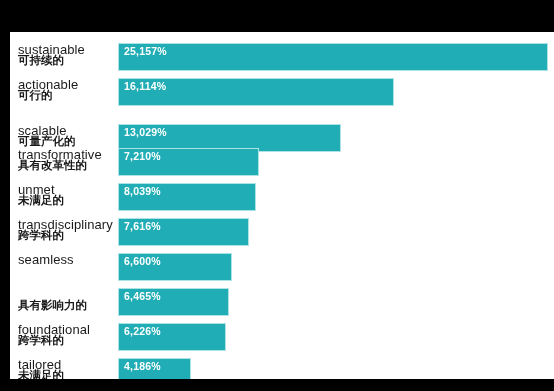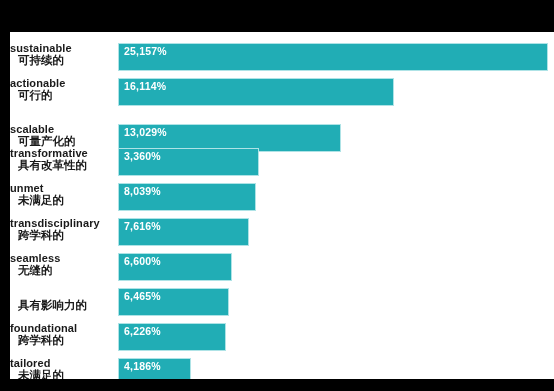--- a/index.html
+++ b/index.html
@@ -39,25 +39,25 @@
     width: 544px;
     height: 35px;
   }
 
   .label-en {
     position: absolute;
     left: 0;
     top: 2px;
     width: 104px;
     text-align: left;
-    padding-left: 0;
+    padding-left: 8px;
     box-sizing: border-box;
     font-family: "Liberation Sans", sans-serif;
-    font-size: 11px;
-    font-weight: 700;
+    font-size: 13px;
+    font-weight: 400;
     color: #1a1a1a;
     letter-spacing: 0.1px;
     white-space: nowrap;
   }
 
   .label-zh {
     position: absolute;
     left: 8px;
     top: 13px;
     width: 100px;
@@ -112,37 +112,36 @@
       <div class="bar-row" style="top: 78px; margin-top: 11px;">
         <div class="label-en">scalable</div>
         <div class="label-zh">可量产化的</div>
         <div class="bar" style="width: 223px; background: rgb(33, 173, 181); border-color: rgb(174, 227, 230);"></div>
         <div class="bar-value">13,029%</div>
       </div>
       <div class="bar-row" style="top: 113px;">
         <div class="label-en">transformative</div>
         <div class="label-zh">具有改革性的</div>
         <div class="bar" style="width: 141px; background: rgb(33, 173, 181); border-color: rgb(174, 227, 230);"></div>
-        <div class="bar-value">3,360%</div>
+        <div class="bar-value">7,210%</div>
       </div>
       <div class="bar-row" style="top: 148px;">
         <div class="label-en">unmet</div>
         <div class="label-zh">未满足的</div>
         <div class="bar" style="width: 138px; background: rgb(33, 173, 181); border-color: rgb(174, 227, 230);"></div>
         <div class="bar-value">8,039%</div>
       </div>
       <div class="bar-row" style="top: 183px;">
         <div class="label-en">transdisciplinary</div>
         <div class="label-zh">跨学科的</div>
         <div class="bar" style="width: 131px; background: rgb(33, 173, 181); border-color: rgb(174, 227, 230);"></div>
         <div class="bar-value">7,616%</div>
       </div>
       <div class="bar-row" style="top: 218px;">
         <div class="label-en">seamless</div>
-        <div class="label-zh">无缝的</div>
         <div class="bar" style="width: 114px; background: rgb(33, 173, 181); border-color: rgb(174, 227, 230);"></div>
         <div class="bar-value">6,600%</div>
       </div>
       <div class="bar-row" style="top: 253px;">
         <div class="label-zh">具有影响力的</div>
         <div class="bar" style="width: 111px; background: rgb(33, 173, 181); border-color: rgb(174, 227, 230);"></div>
         <div class="bar-value">6,465%</div>
       </div>
       <div class="bar-row" style="top: 288px;">
         <div class="label-en">foundational</div>

